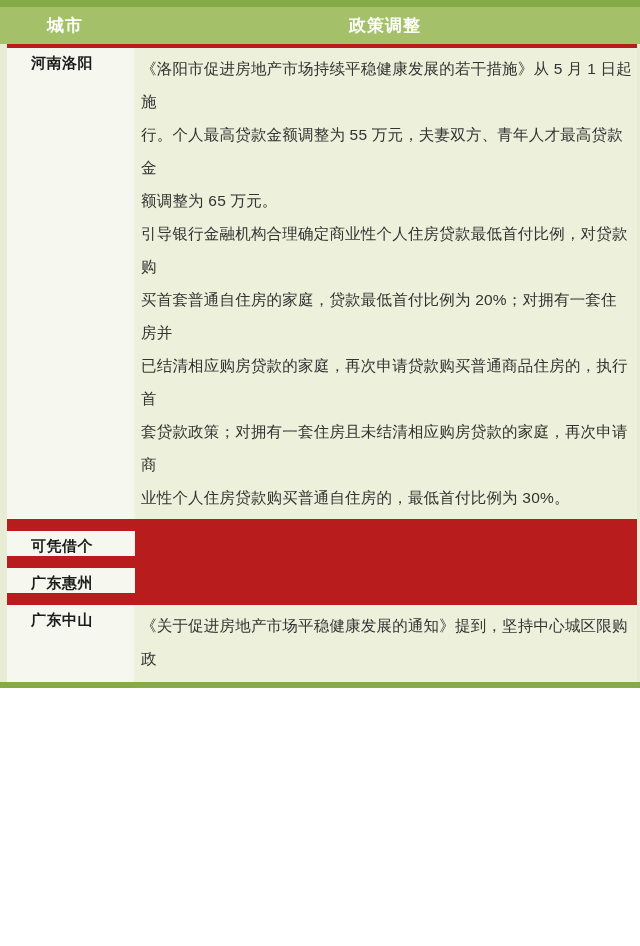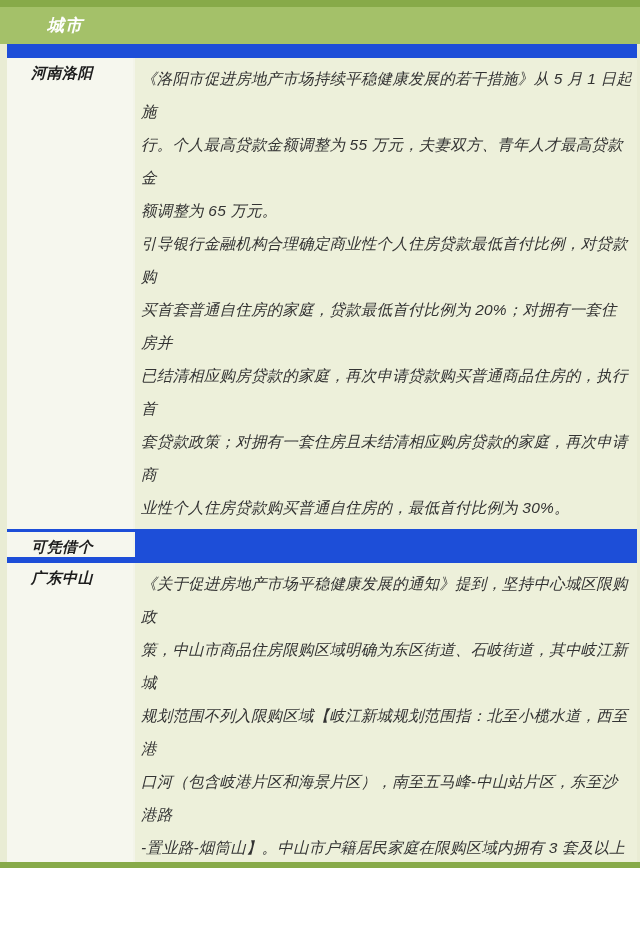--- a/index.html
+++ b/index.html
@@ -1,34 +1,34 @@
 <!DOCTYPE html>
 <html><head>
 <meta charset="utf-8">
 <style>
   html,body{margin:0;padding:0;background:#ffffff;}
   body{width:640px;font-family:"Liberation Sans","DejaVu Sans",sans-serif;}
   .table{
-    width:640px;height:868px;box-sizing:border-box;
-    background:#e9ecd4;display:flex;flex-direction:column;overflow:hidden;font-style:italic;
+    width:640px;height:688px;box-sizing:border-box;
+    background:#e9ecd4;display:flex;flex-direction:column;overflow:hidden;
   }
   .bar{height:7px;background:#87aa49;flex:0 0 auto;}
   .bar.bottom{height:6px;}
   .header{
     height:37px;flex:0 0 auto;background:#a4c169;
     display:flex;align-items:center;
     color:#ffffff;font-size:17px;font-weight:bold;letter-spacing:1px;
   }
   .header .h-city{width:130px;text-align:center;}
   .header .h-policy{flex:1;text-align:center;}
   .body{
-    flex:1;display:flex;flex-direction:column;row-gap:3px;
-    background:#1d4ed8;
+    flex:1;display:flex;flex-direction:column;row-gap:12px;
+    background:#b91c1c;
     border-left:7px solid #e9ecd4;border-right:3px solid #e9ecd4;
-    padding-top:14px;overflow:hidden;
+    padding-top:4px;overflow:hidden;
   }
   .row{display:flex;flex:0 0 auto;}
   .city-cell{
     width:102px;flex:0 0 auto;background:#f6f7ee;
     border-right:2px solid #f3f4e9;
     padding:6px 0 0 24px;box-sizing:content-box;
     font-size:15px;font-weight:bold;color:#1c1c1c;letter-spacing:0.5px;
   }
   .policy-cell{
     flex:1;background:#edf0da;color:#333333;
@@ -37,40 +37,42 @@
     white-space:pre-line;overflow:hidden;
   }
 </style>
 </head>
 <body>
 
 <div class="table">
   <div class="bar top"></div>
   <div class="header">
     <div class="h-city">城市</div>
+    <div class="h-policy">政策调整</div>
   </div>
   <div class="body">
   <div class="row">
     <div class="city-cell">河南洛阳</div>
     <div class="policy-cell">《洛阳市促进房地产市场持续平稳健康发展的若干措施》从 5 月 1 日起施
 行。个人最高贷款金额调整为 55 万元，夫妻双方、青年人才最高贷款金
 额调整为 65 万元。
 引导银行金融机构合理确定商业性个人住房贷款最低首付比例，对贷款购
 买首套普通自住房的家庭，贷款最低首付比例为 20%；对拥有一套住房并
 已结清相应购房贷款的家庭，再次申请贷款购买普通商品住房的，执行首
 套贷款政策；对拥有一套住房且未结清相应购房贷款的家庭，再次申请商
 业性个人住房贷款购买普通自住房的，最低首付比例为 30%。</div>
   </div>
 
   <div class="row">
     <div class="city-cell">可凭借个</div>
   </div>
 
 
   <div class="row">
+    <div class="city-cell">广东惠州</div>
   </div>
 
   <div class="row">
     <div class="city-cell">广东中山</div>
     <div class="policy-cell">《关于促进房地产市场平稳健康发展的通知》提到，坚持中心城区限购政
 策，中山市商品住房限购区域明确为东区街道、石岐街道，其中岐江新城
 规划范围不列入限购区域【岐江新城规划范围指：北至小榄水道，西至港
 口河（包含岐港片区和海景片区），南至五马峰-中山站片区，东至沙港路
 -置业路-烟筒山】。中山市户籍居民家庭在限购区域内拥有 3 套及以上住
 房的，非户籍居民家庭在限购区域内拥有 2 套及以上住房的，暂停在限购

